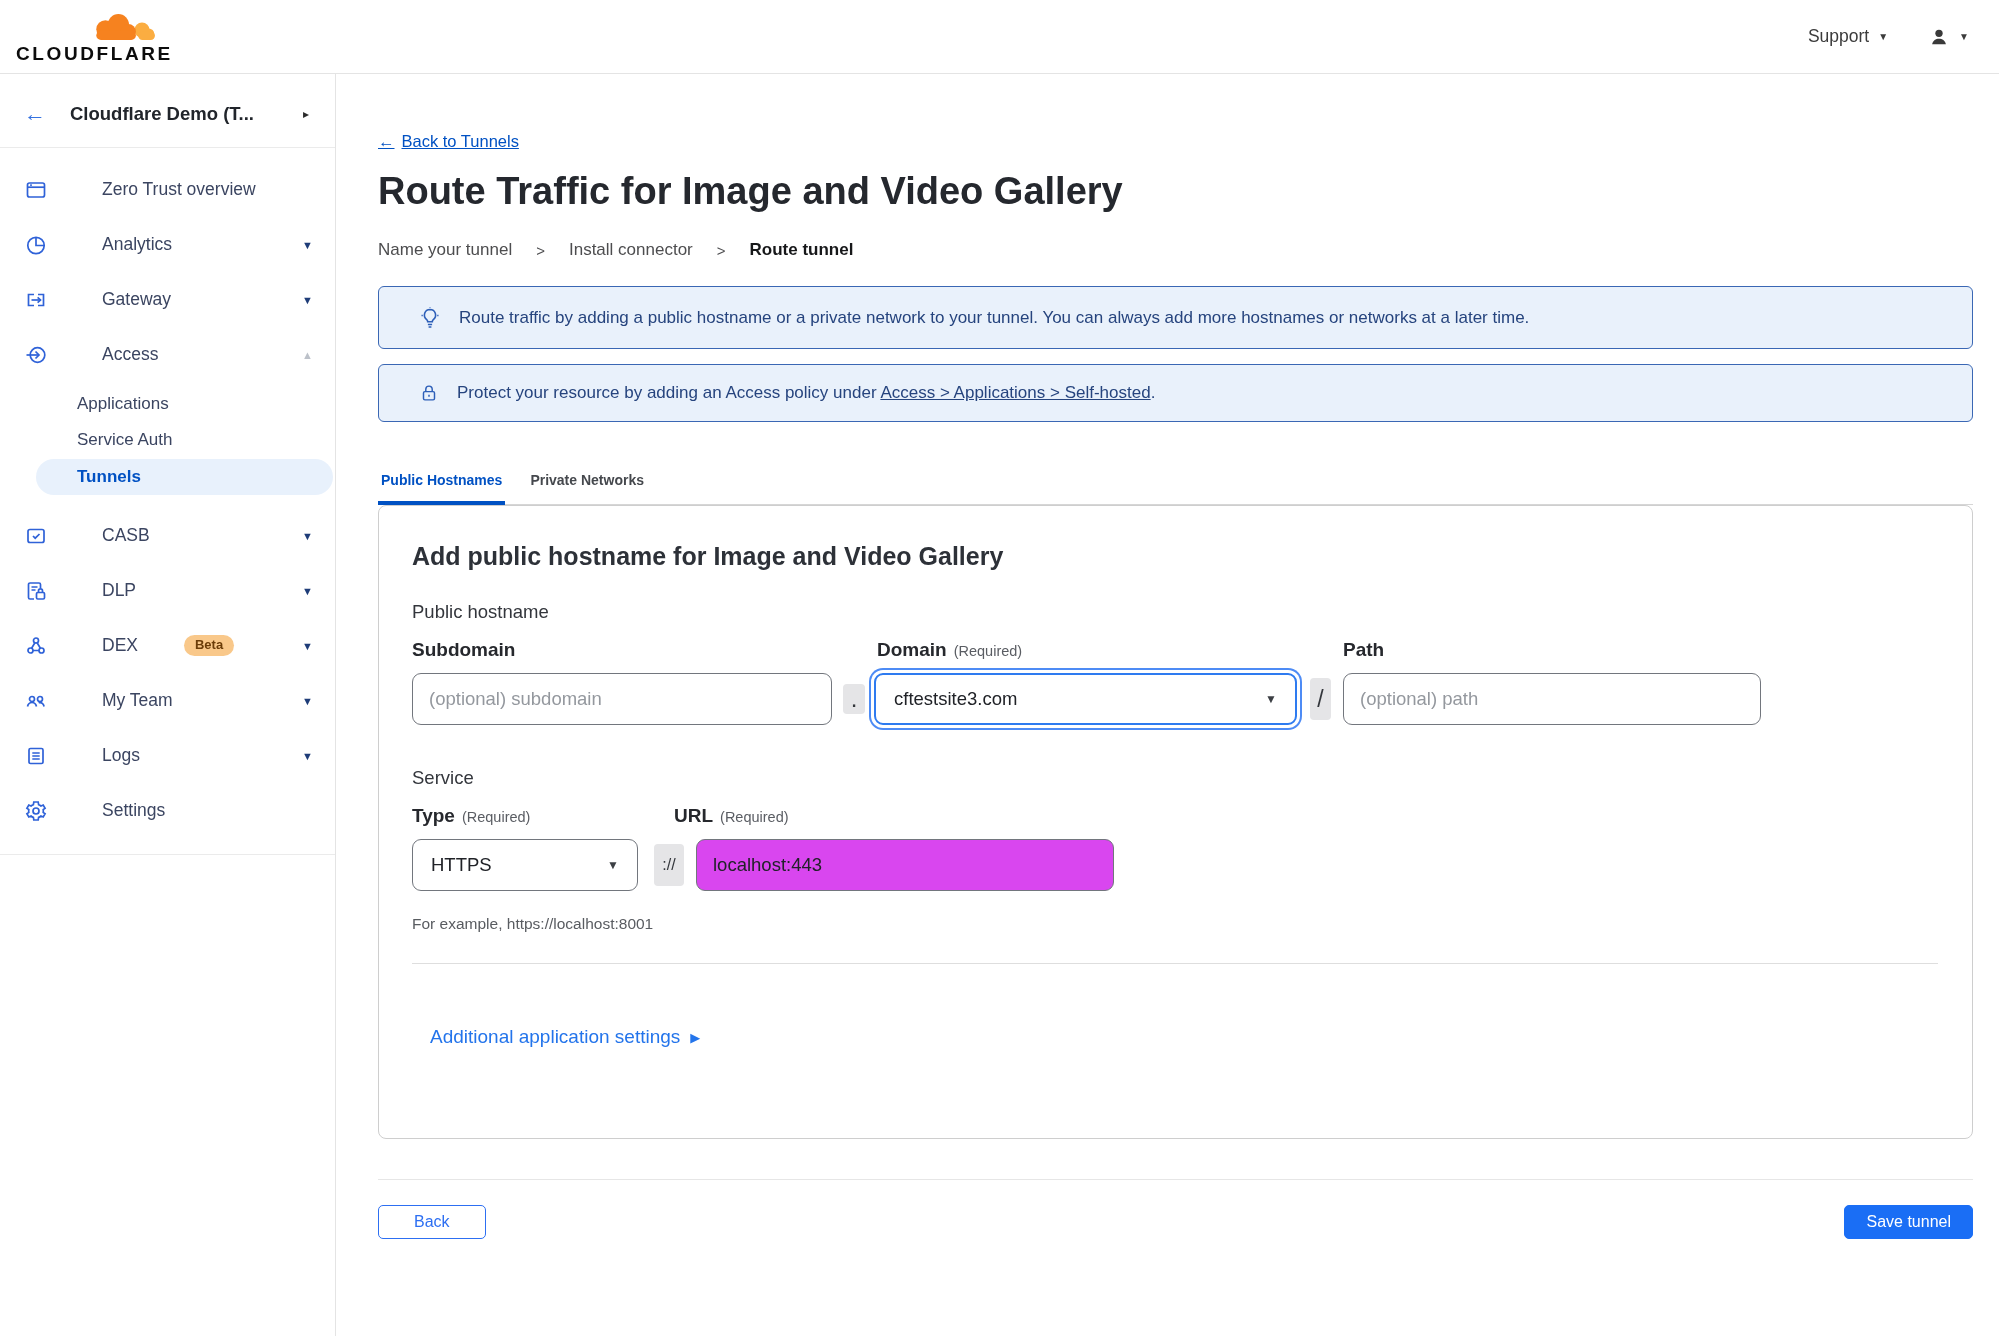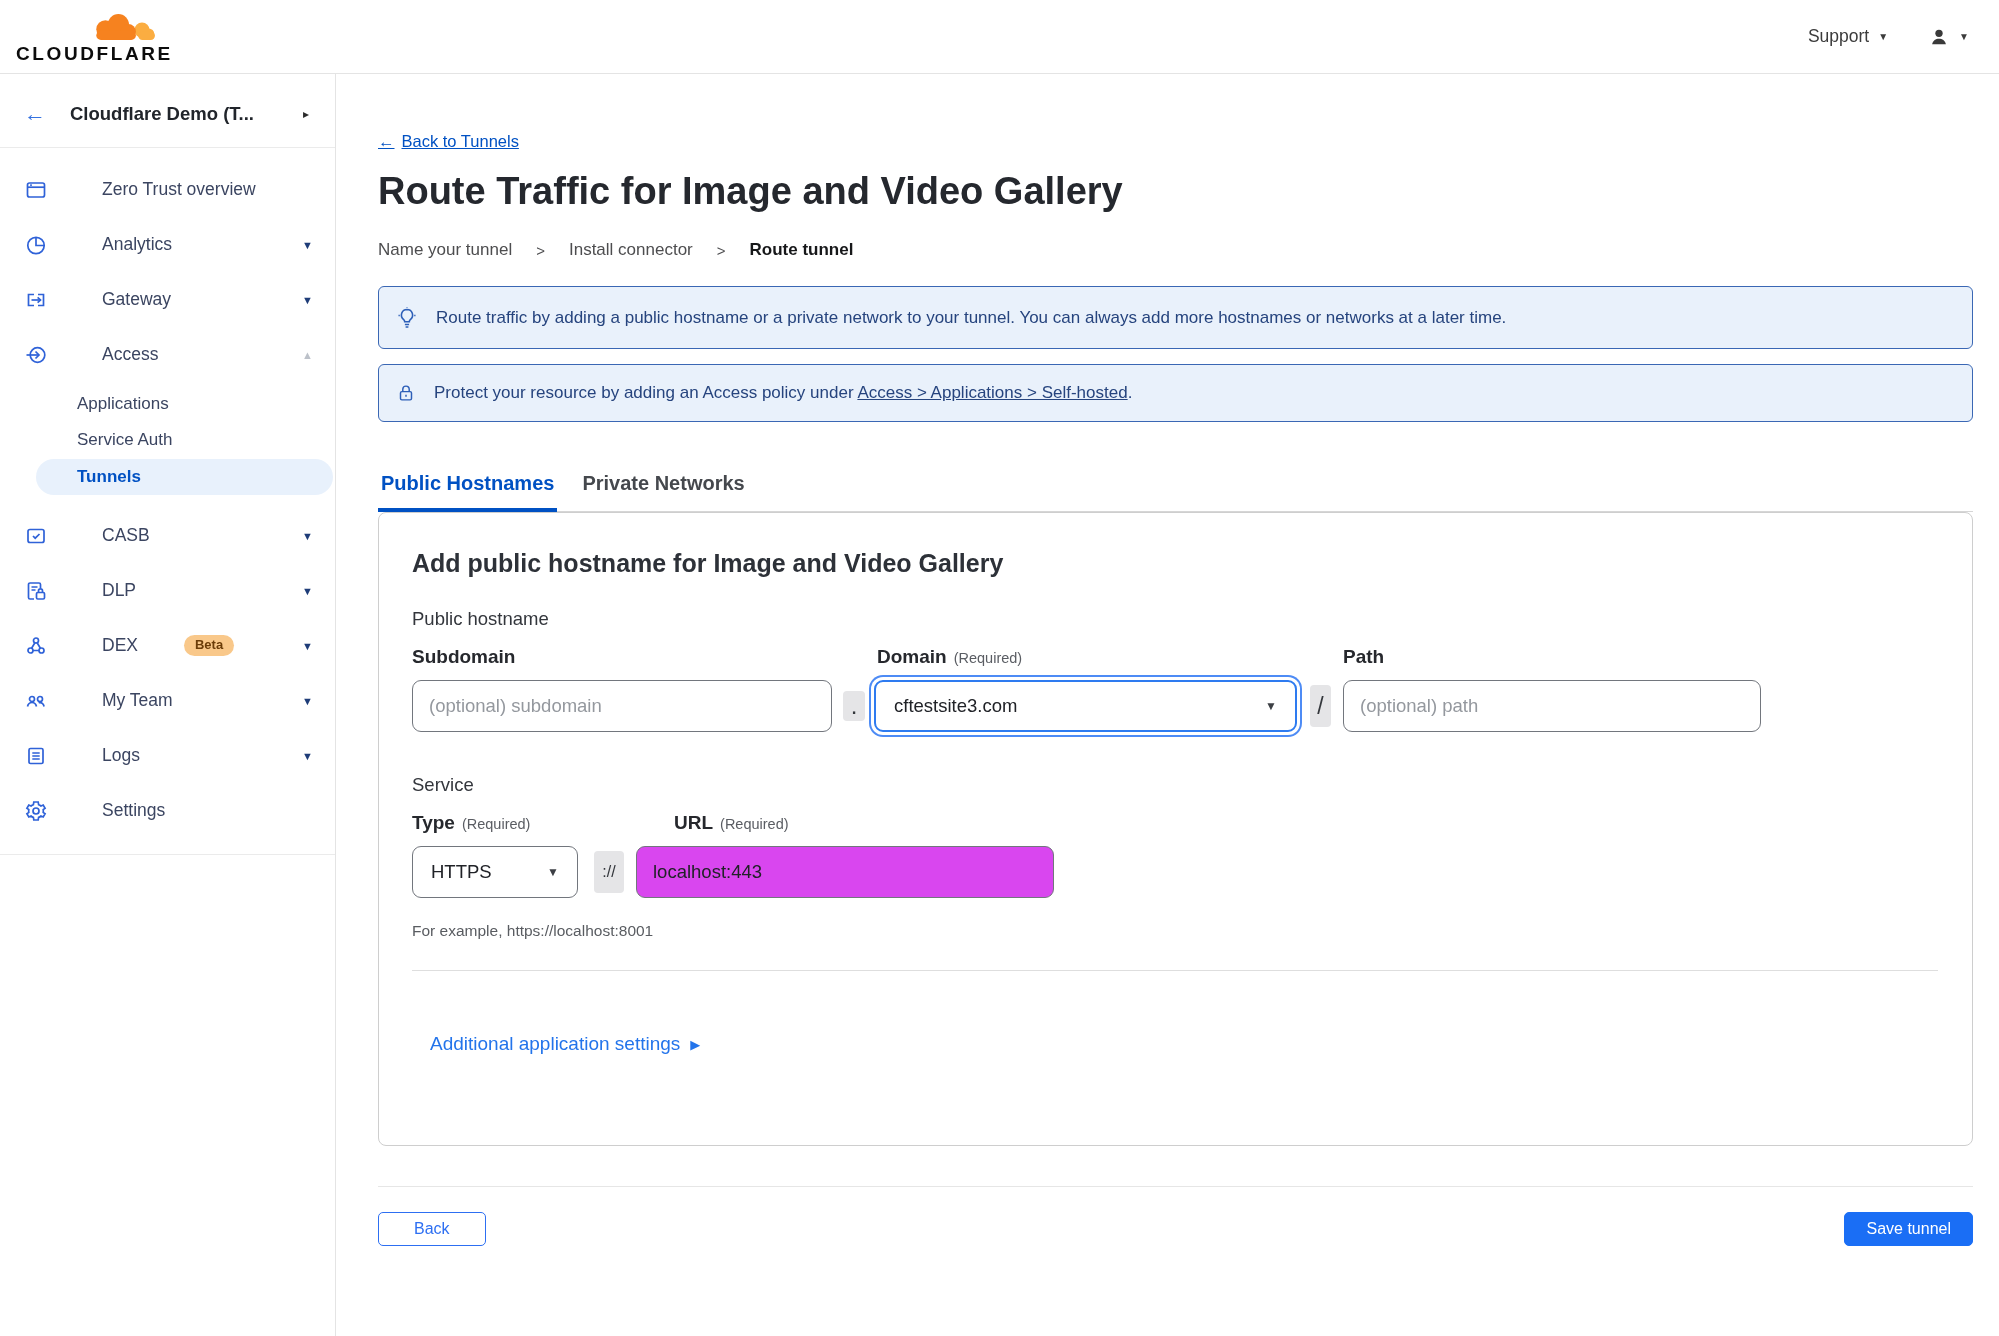--- a/index.html
+++ b/index.html
@@ -40,28 +40,28 @@
   .beta-badge{margin-left:14px;background:#f9c88a;color:#6b3c08;font-size:13px;font-weight:600;border-radius:11px;padding:3px 11px;line-height:1.1;}
   .nav-bottom-divider{border-bottom:1px solid #ebebeb;margin-top:16px;}
   
   .back-link{display:inline-flex;align-items:center;gap:7px;color:#0051c3;font-size:16.5px;text-decoration:underline;cursor:pointer;}
   .page-title{margin:18px 0 0;font-size:38px;line-height:45px;font-weight:700;color:#25282e;}
   .steps{display:flex;align-items:center;gap:24px;margin-top:26px;font-size:17px;color:#4d4d4f;}
   .steps .active{font-weight:700;color:#17181a;}
   .step-sep{font-size:15px;color:#4d4d4f;}
   
   .banner{display:flex;align-items:center;gap:17px;border:1px solid #3a67b4;background:#e9f1fb;
-    border-radius:6px;padding:0 16px;color:#26447e;font-size:17px;box-sizing:border-box;}
+    border-radius:6px;padding:0 39px;color:#26447e;font-size:17px;box-sizing:border-box;}
   .banner.tip{margin-top:26px;height:63px;}
   .banner.protect{margin-top:15px;height:58px;}
   .banner-link{color:#26447e;text-decoration:underline;cursor:pointer;}
   .banner svg{flex-shrink:0;}
   
   .tabs{margin-top:50px;display:flex;gap:22px;border-bottom:1px solid #d6d6d6;}
-  .tab{font-size:20px;padding:0 3px 13px;border-bottom:4px solid transparent;margin-bottom:-1px;cursor:pointer;}
+  .tab{font-size:14px;padding:0 3px 13px;border-bottom:4px solid transparent;margin-bottom:-1px;cursor:pointer;}
   .tab.active{color:#0051c3;font-weight:700;border-bottom-color:#0051c3;}
   .tab.inactive{color:#45484d;font-weight:600;}
   
   .card{border:1px solid #cecece;border-radius:8px;padding:36px 34px 90px 33px;}
   .card-heading{margin:0;font-size:25px;font-weight:700;color:#2d3138;}
   .group-label{margin-top:30px;font-size:18.5px;color:#33363c;}
   .labels-row{display:flex;margin-top:16px;}
   .lab{font-size:19px;font-weight:700;color:#26282d;}
   .req{font-weight:400;font-size:14.5px;color:#5a5d63;margin-left:7px;}
   .lab-sub{width:465px;}
@@ -75,21 +75,21 @@
   .tf.path{width:418px;}
   .tf.url{width:418px;background:#d946ef;}
   .sep-box{background:#e5e5e7;border-radius:4px;color:#34373c;display:flex;align-items:center;justify-content:center;flex-shrink:0;}
   .sep-dot{width:22px;height:30px;margin:0 9px 0 11px;font-size:24px;}
   .sep-slash{width:21px;height:42px;margin:0 12px 0 13px;font-size:23px;}
   .sep-scheme{width:30px;height:42px;margin:0 12px 0 16px;font-size:16px;}
   .select{height:52px;box-sizing:border-box;border-radius:9px;display:flex;align-items:center;justify-content:space-between;
     padding:0 18px;font-size:18.5px;color:#202227;background:#fff;cursor:pointer;}
   .sel-caret{font-size:12px;color:#3c3f44;}
   .select.domain{width:423px;border:2px solid #2e7bf0;box-shadow:0 0 0 3px #fff,0 0 0 5px #4d8bf5;}
-  .select.type{width:166px;border:1.5px solid #72767d;}
+  .select.type{width:226px;border:1.5px solid #72767d;}
   .service-label{margin-top:42px;font-size:18.5px;color:#33363c;}
   .example{margin-top:24px;font-size:15.5px;color:#595c61;}
   .card-divider{border-top:1px solid #dedede;margin-top:30px;}
   .add-settings{margin-top:62px;margin-left:18px;display:inline-flex;align-items:center;gap:10px;
     color:#2374eb;font-size:19px;cursor:pointer;}
   .play{font-size:13px;line-height:1;}
   
   .footer-divider{border-top:1px solid #e6e6e6;margin-top:40px;}
   .footer{display:flex;justify-content:space-between;margin-top:25px;}
   .btn{height:34px;border-radius:5px;font-size:16px;display:flex;align-items:center;box-sizing:border-box;

